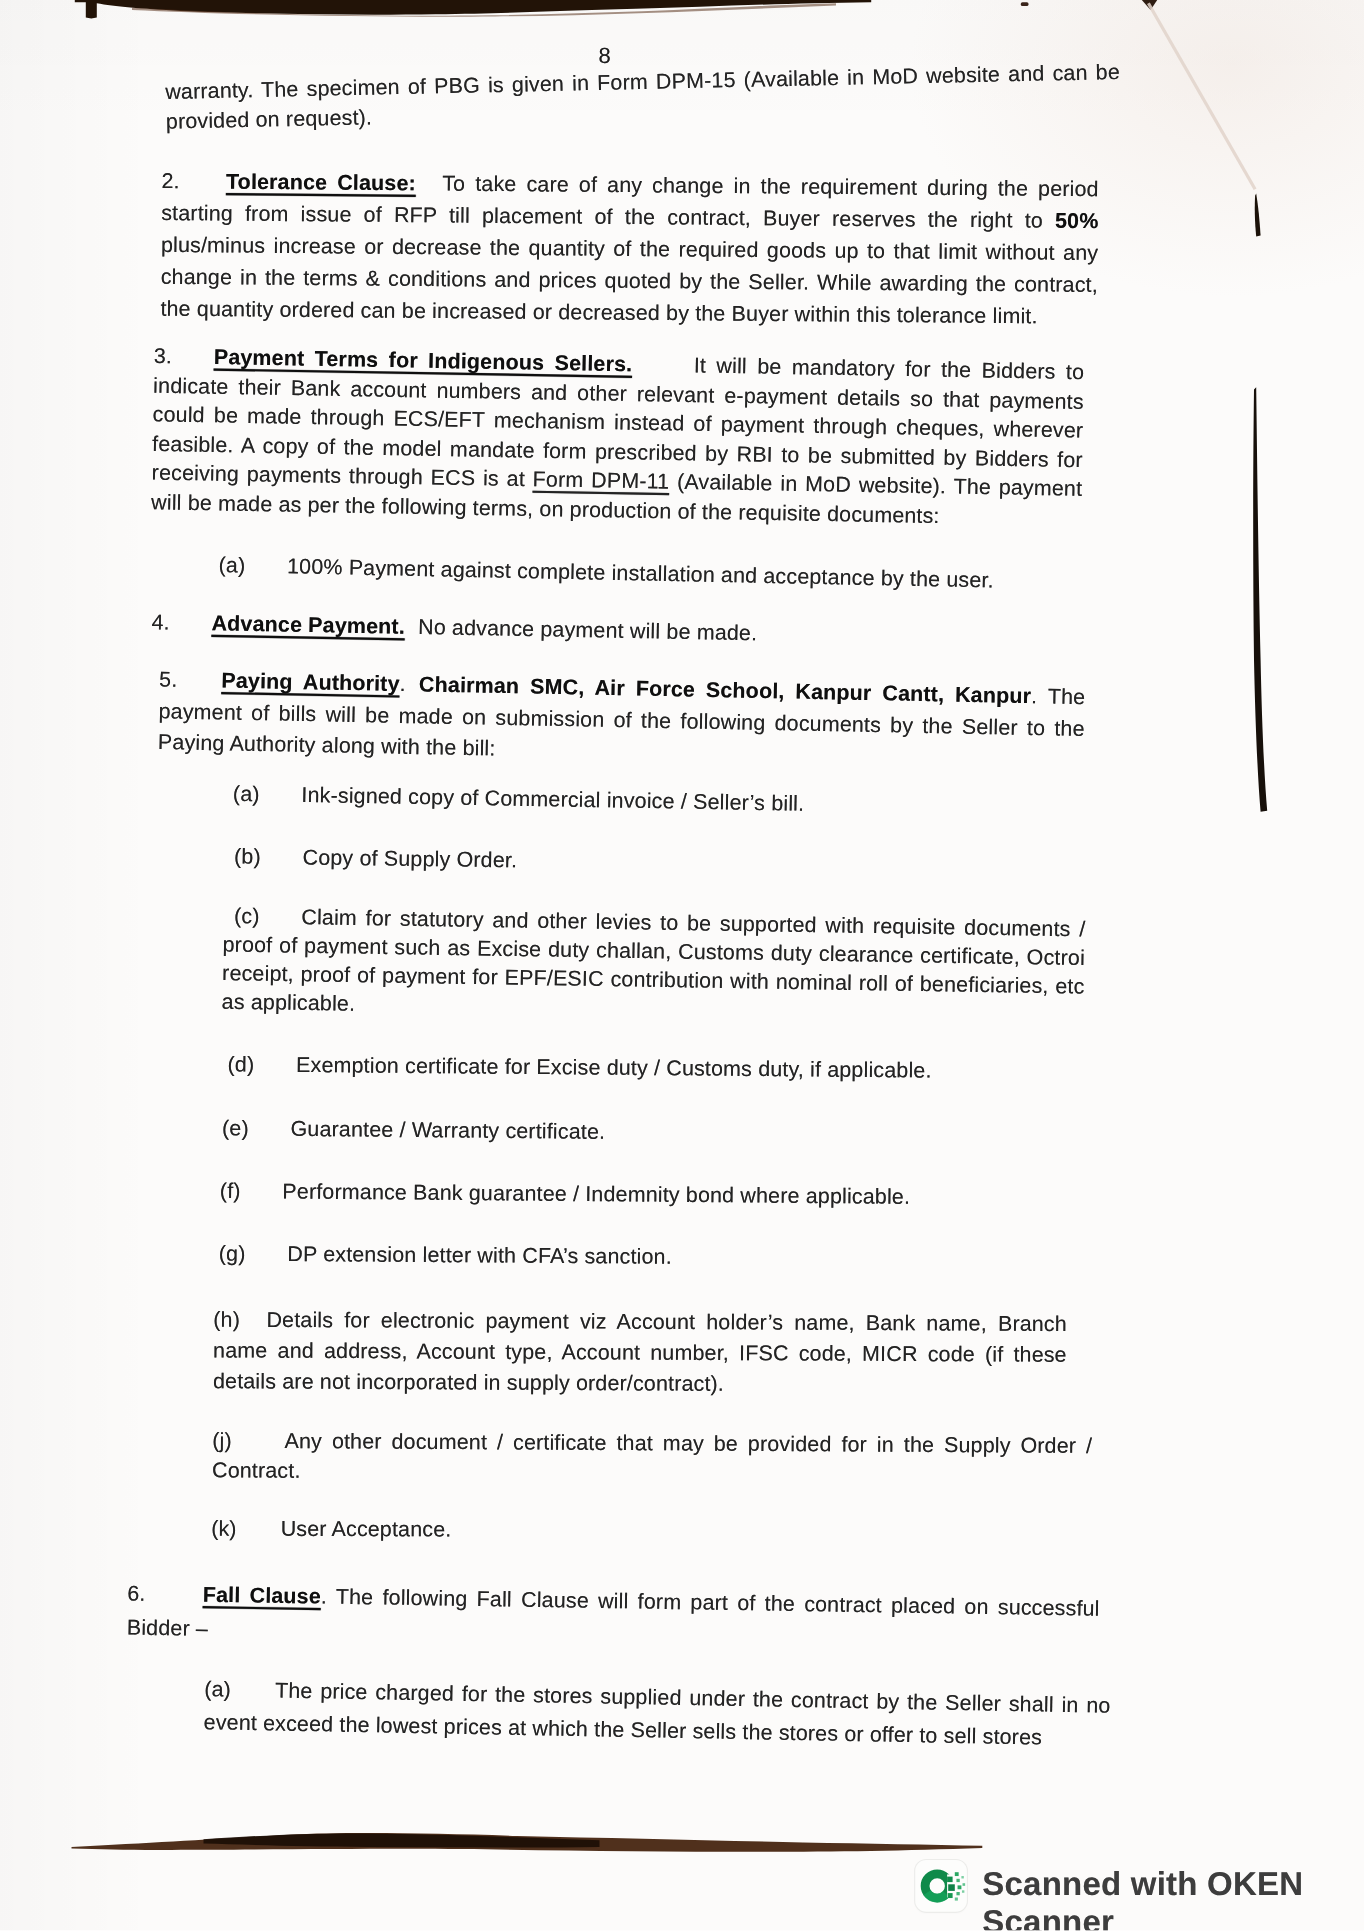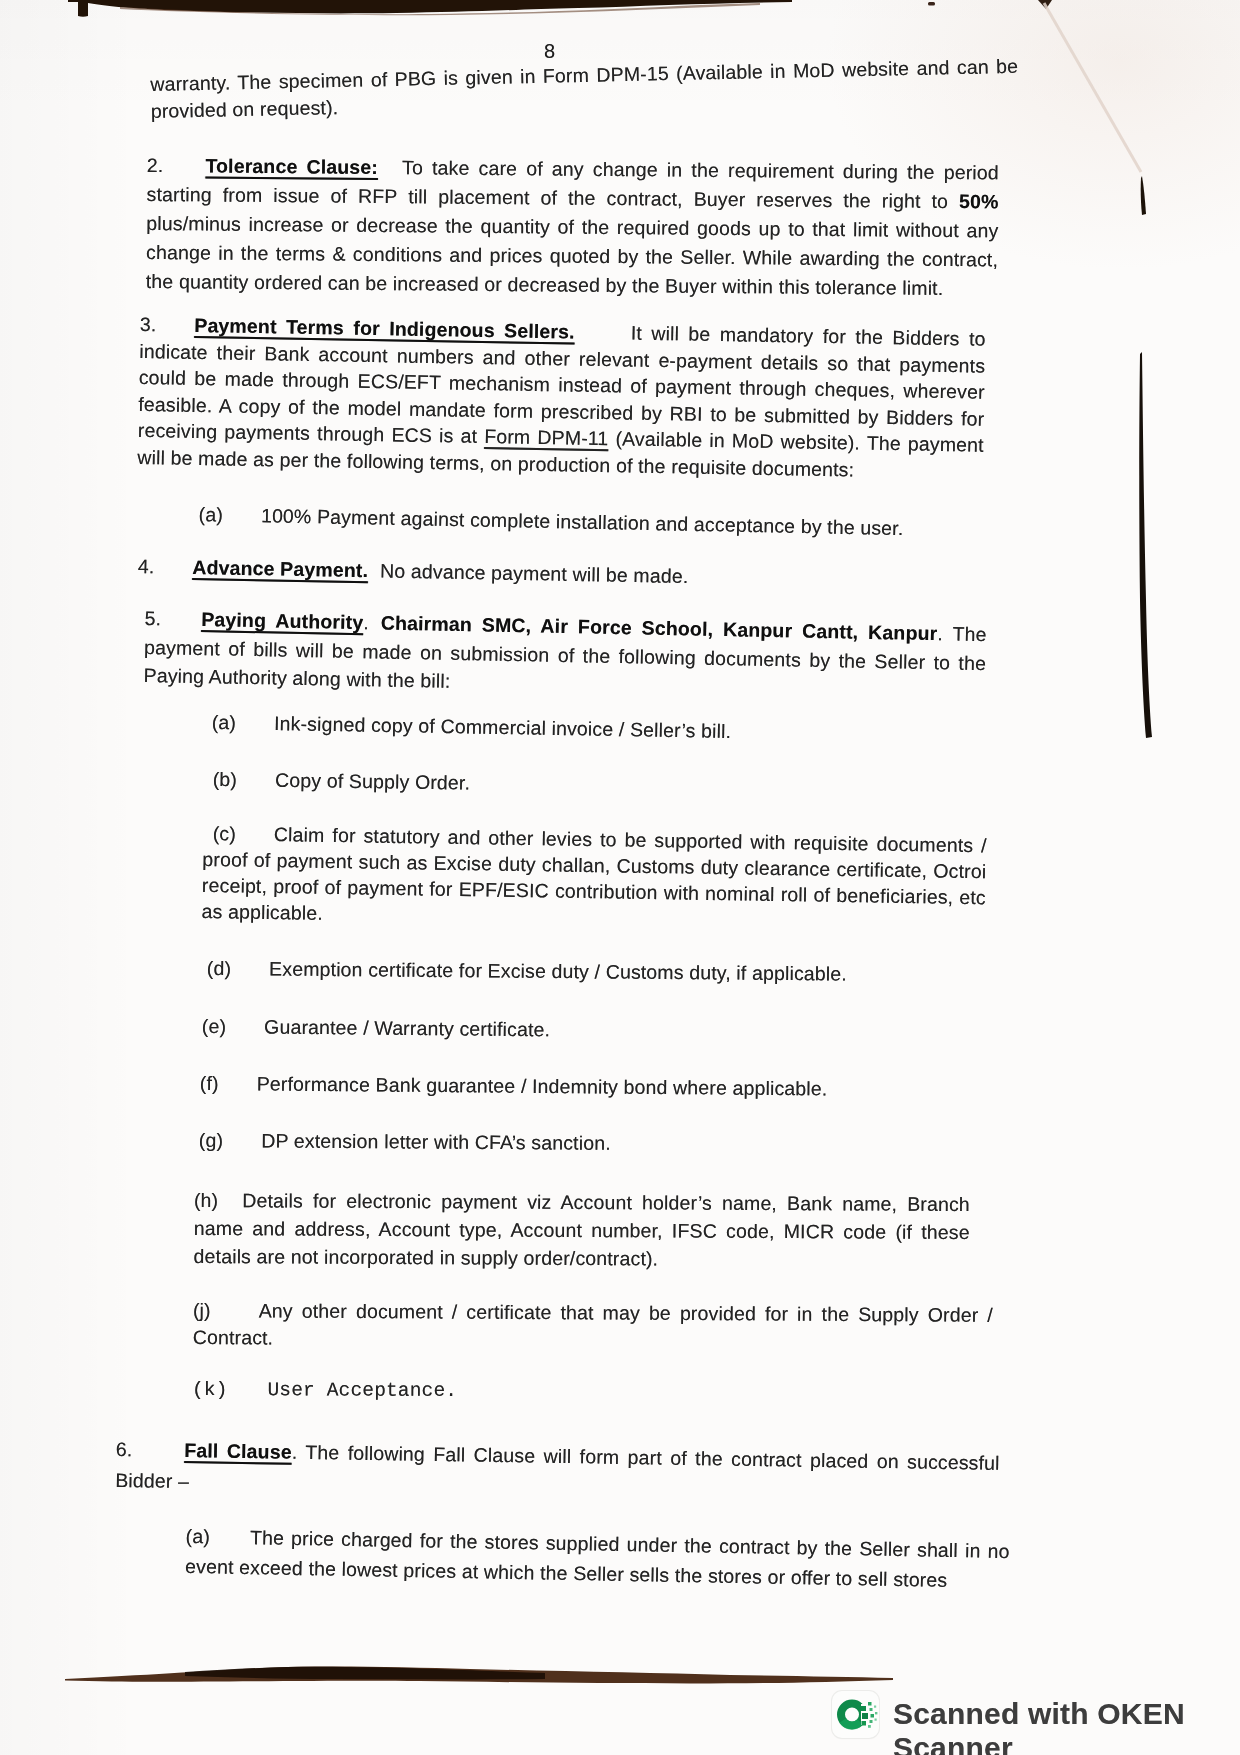--- a/index.html
+++ b/index.html
@@ -121,21 +121,21 @@
   </div>
 
   <div class="blk" style="left:194px;top:1186px;width:776px;line-height:28px;transform:rotate(0.3deg);">
     <span>(h)</span><span class="gap g24"></span><span>Details for electronic payment viz Account holder’s name, Bank name, Branch name and address, Account type, Account number, IFSC code, MICR code (if these details are not incorporated in supply order/contract).</span>
   </div>
 
   <div class="blk" style="left:193px;top:1297px;width:800px;line-height:27px;transform:rotate(0.35deg);">
     <span>(j)</span><span class="gap g48"></span><span>Any other document / certificate that may be provided for in the Supply Order / Contract.</span>
   </div>
 
-  <div class="blk nowrap" style="left:192px;top:1377px;transform:rotate(0.2deg);font-family:Liberation Mono, monospace;">
+  <div class="blk nowrap" style="left:192px;top:1377px;transform:rotate(0.2deg);">
     <span>(k)</span><span class="gap g40"></span><span>User Acceptance.</span>
   </div>
 
   <div class="blk" style="left:116px;top:1434px;width:884px;line-height:31px;transform:rotate(0.9deg);">
     <span>6.</span><span class="gap g52"></span><span class="hd">Fall Clause</span><span>. The following Fall Clause will form part of the contract placed on successful Bidder –</span>
   </div>
 
   <div class="blk" style="left:186px;top:1521px;width:824px;line-height:30px;transform:rotate(1.05deg);">
     <span>(a)</span><span class="gap g40"></span><span>The price charged for the stores supplied under the contract by the Seller shall in no event exceed the lowest prices at which the Seller sells the stores or offer to sell stores</span>
   </div>

